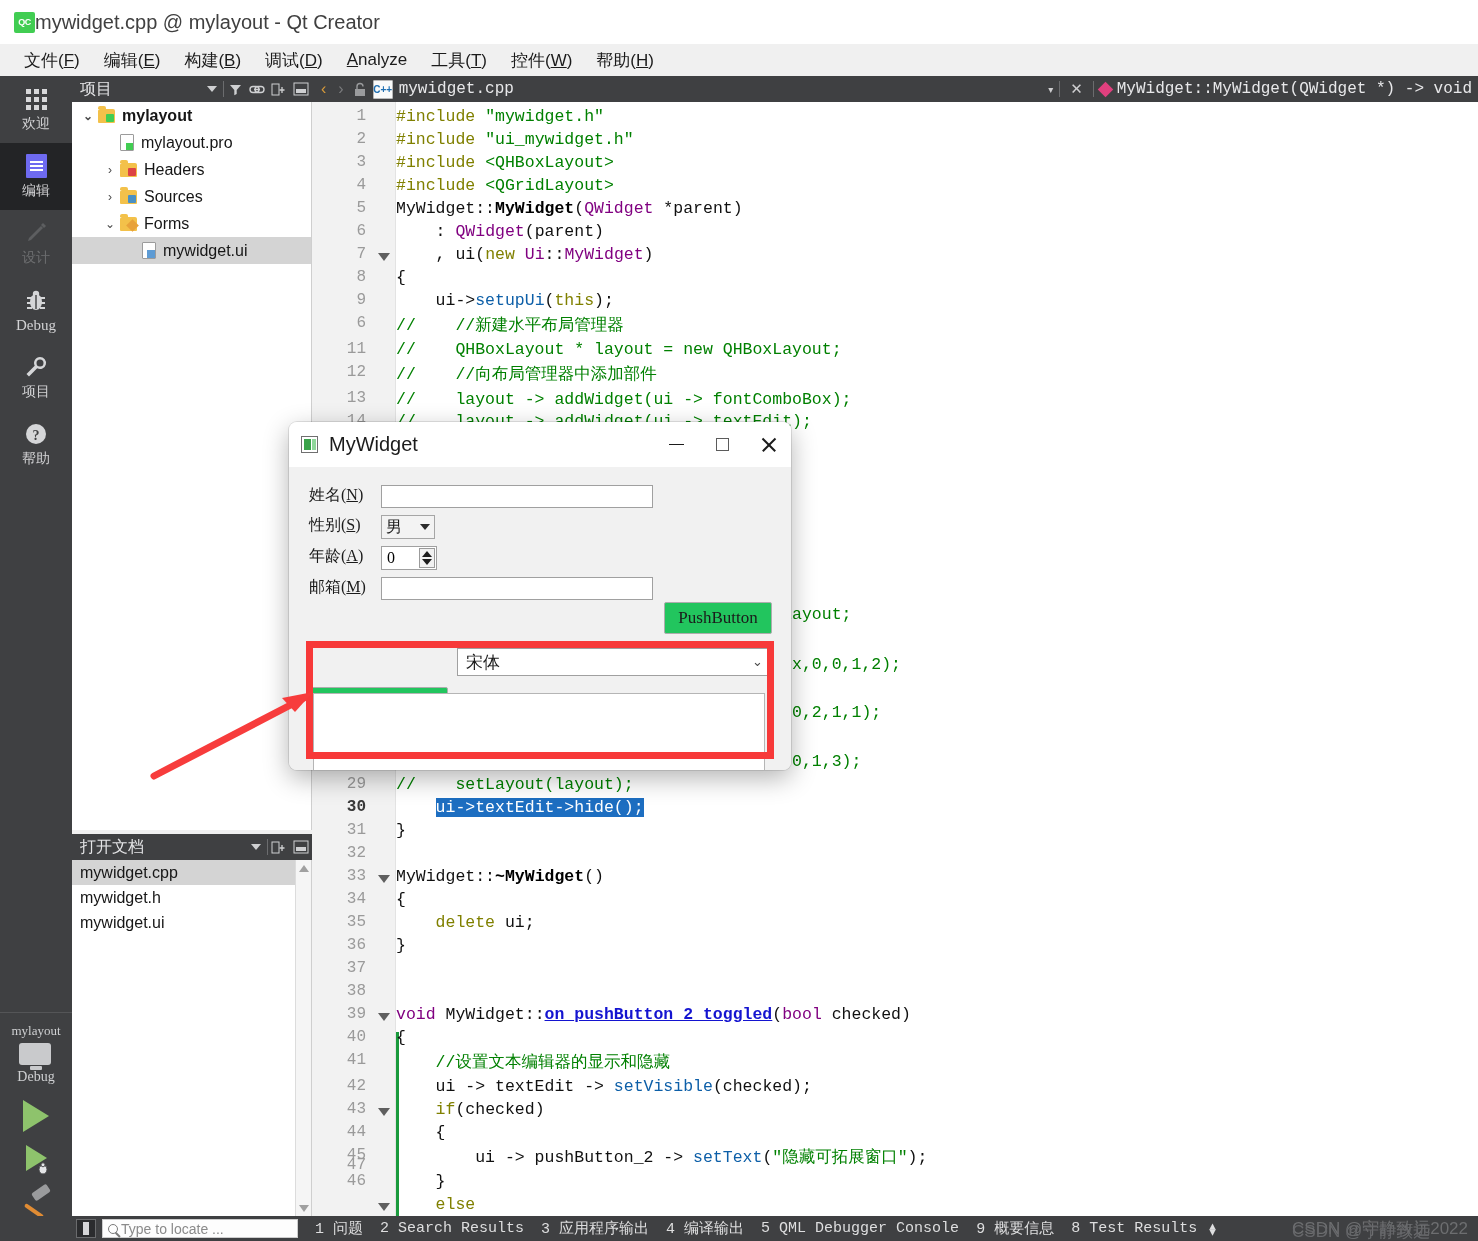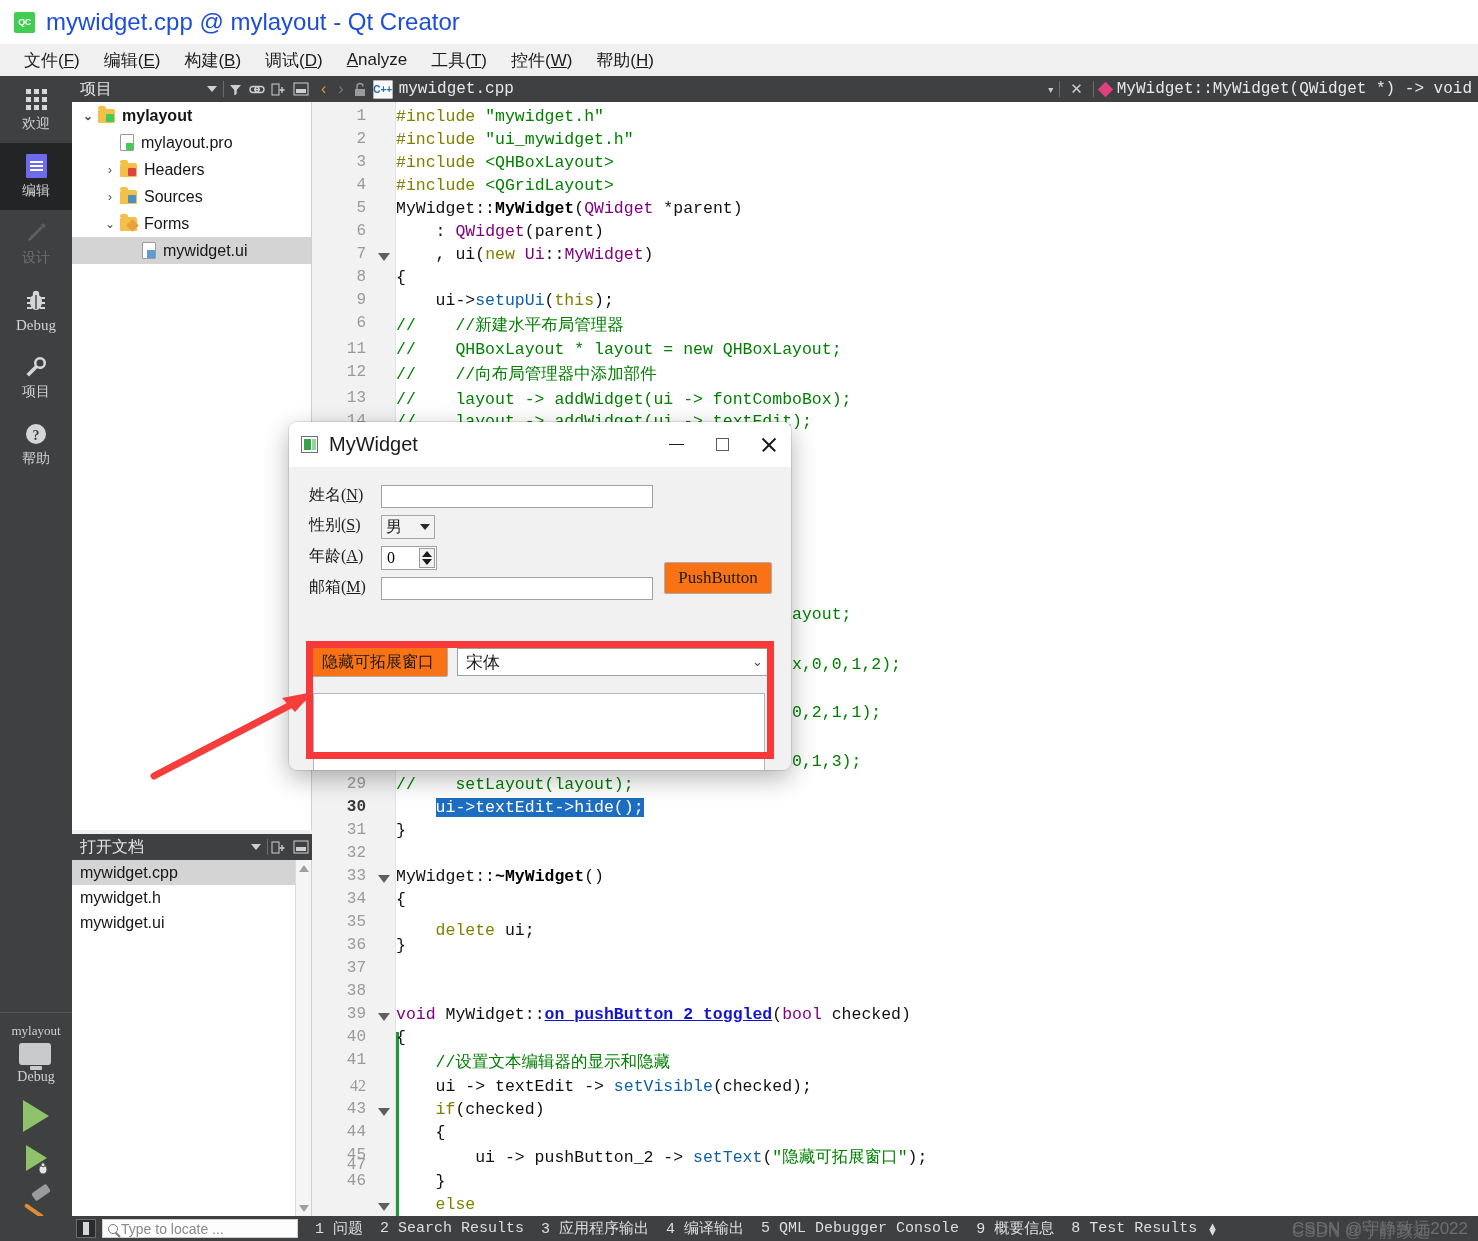--- a/index.html
+++ b/index.html
@@ -8,21 +8,21 @@
 
   #app { position:relative; width:1478px; height:1241px; background:#f0f0f0; }
 
   
   .titlebar { position:absolute; left:0; top:0; width:1478px; height:44px;
     background:#ffffff; display:flex; align-items:center; padding-left:14px; }
   .qt-logo { width:21px; height:21px; background:#41cd52; border-radius:2px;
     display:flex; align-items:center; justify-content:center;
     color:#fff; font-size:9px; font-weight:bold; font-family:"Liberation Sans",sans-serif;
     letter-spacing:-0.5px; }
-  .title-text { margin-left:11px; font-size:24px; color:#1d4ed8;
+  .title-text { font-size:20px; color:#404040;
     font-family:"Liberation Sans", sans-serif; }
 
   
   .menubar { position:absolute; left:0; top:44px; width:1478px; height:32px;
     background:#f0f0f0; display:flex; align-items:center; padding-left:12px; }
   .menu-item { font-size:17px; color:#1b1b1b; padding:0 12px; white-space:nowrap;
     font-family:"Liberation Sans", sans-serif; cursor:default; }
   .menu-item u { text-decoration:underline; }
 
   
@@ -198,23 +198,23 @@
   .qspin { background:#ffffff; border:1px solid #a0a0a0; height:24px; width:56px;
     display:flex; align-items:center; padding-left:5px; font-size:16px;
     font-family:"Liberation Serif",serif; position:relative; }
   .qspin .btns { position:absolute; right:1px; top:1px; width:16px; height:20px;
     display:flex; flex-direction:column; justify-content:center; align-items:center; gap:2px;
     background:#f1f1f1; border:1px solid #9b9b9b; cursor:pointer;}
   .qspin .u{width:0;height:0;border-left:5px solid transparent;border-right:5px solid transparent;
     border-bottom:6px solid #1b1b1b;}
   .qspin .d{width:0;height:0;border-left:5px solid transparent;border-right:5px solid transparent;
     border-top:6px solid #1b1b1b;}
-  .qbtn { background:#f97316; border:1px solid #adadad; border-radius:2px;
+  .qbtn { background:#22c55e; border:1px solid #adadad; border-radius:2px;
     display:flex; align-items:center; justify-content:center; font-size:17px; color:#1b1b1b;
-    font-family:"Liberation Serif", serif; cursor:pointer; }
+    font-family:"Liberation Serif", serif; cursor:pointer;margin-top:40px; }
   .qfontcombo { background:#ffffff; border:1px solid #a0a0a0; height:28px;
     display:flex; align-items:center; padding:0 8px; font-size:17px; color:#1b1b1b;
     font-family:"Liberation Serif", serif; cursor:pointer; }
   .qfontcombo .chv { margin-left:auto; font-size:13px; color:#4a4a4a; }
   .qtextedit { background:#ffffff; border:1px solid #b5b5b5; }
 
   
   .redbox { position:absolute; left:306px; top:641px; width:468px; height:118px;
     border:7px solid #f73939; background:transparent; pointer-events:none; }
   .arrow-svg { position:absolute; left:150px; top:680px; width:180px; height:100px;
@@ -512,21 +512,21 @@
         <div class="ln" style="top: 742px;">32</div>
         <div class="ln" style="top: 765px;">33</div>
         <div class="ln" style="top: 788px;">34</div>
         <div class="ln" style="top: 811px;">35</div>
         <div class="ln" style="top: 834px;">36</div>
         <div class="ln" style="top: 857px;">37</div>
         <div class="ln" style="top: 880px;">38</div>
         <div class="ln" style="top: 903px;">39</div>
         <div class="ln" style="top: 926px;">40</div>
         <div class="ln" style="top: 949px;">41</div>
-        <div class="ln" style="top: 975px; font-family: Liberation Serif, serif;">42</div>
+        <div class="ln" style="top: 975px;">42</div>
         <div class="ln" style="top: 998px;">43</div>
         <div class="ln" style="top: 1021px;">44</div>
         <div class="ln" style="top: 1044px;">45</div>
         <div class="ln" style="top: 1070px;">46</div>
         <div class="ln" style="top: 1054px;">47</div>
       </div>
     <div class="foldbar" id="foldbar">
         <div class="fold" style="top: 151px; left: 4px;"></div>
         <div class="fold" style="top: 773px; left: 4px;"></div>
         <div class="fold" style="top: 911px; left: 4px;"></div>
@@ -562,21 +562,21 @@
         <div class="codeline" style="top: 576px;"><span class="c-cmt">//    //第一行第三列，占一行一列</span></div>
         <div class="codeline" style="top: 601px;"><span class="c-cmt">//    gLayout-&gt;addWidget(ui-&gt;pushButton,0,2,1,1);</span></div>
         <div class="codeline" style="top: 624px;"><span class="c-cmt">//    //第二行第一列，占一行三列</span></div>
         <div class="codeline" style="top: 650px;"><span class="c-cmt">//    gLayout-&gt;addWidget(ui-&gt;textEdit,1,0,1,3);</span></div>
         <div class="codeline" style="top: 673px;"><span class="c-cmt">//    setLayout(layout);</span></div>
         <div class="codeline" style="top: 696px;">    <span class="sel-hl">ui-&gt;textEdit-&gt;hide();</span></div>
         <div class="codeline" style="top: 719px;">}</div>
         <div class="codeline" style="top: 742px;"></div>
         <div class="codeline" style="top: 765px;">MyWidget::<span class="c-decl">~MyWidget</span>()</div>
         <div class="codeline" style="top: 788px;">{</div>
-        <div class="codeline" style="top: 811px; margin-top: 8px;">    <span class="c-kw">delete</span> ui;</div>
+        <div class="codeline" style="top: 811px;">    <span class="c-kw">delete</span> ui;</div>
         <div class="codeline" style="top: 834px;">}</div>
         <div class="codeline" style="top: 857px;"></div>
         <div class="codeline" style="top: 880px;"></div>
         <div class="codeline" style="top: 903px;"><span class="c-typ">void</span> MyWidget::<span class="c-slot">on_pushButton_2_toggled</span>(<span class="c-typ">bool</span> checked)</div>
         <div class="codeline" style="top: 926px;">{</div>
         <div class="codeline" style="top: 949px;">    <span class="c-cmt">//设置文本编辑器的显示和隐藏</span></div>
         <div class="codeline" style="top: 975px;">    ui -&gt; textEdit -&gt; <span class="c-vir">setVisible</span>(checked);</div>
         <div class="codeline" style="top: 998px;">    <span class="c-kw">if</span>(checked)</div>
         <div class="codeline" style="top: 1021px;">    {</div>
         <div class="codeline" style="top: 1044px;">        ui -&gt; pushButton_2 -&gt; <span class="c-fn">setText</span>(<span class="c-str">"隐藏可拓展窗口"</span>);</div>

